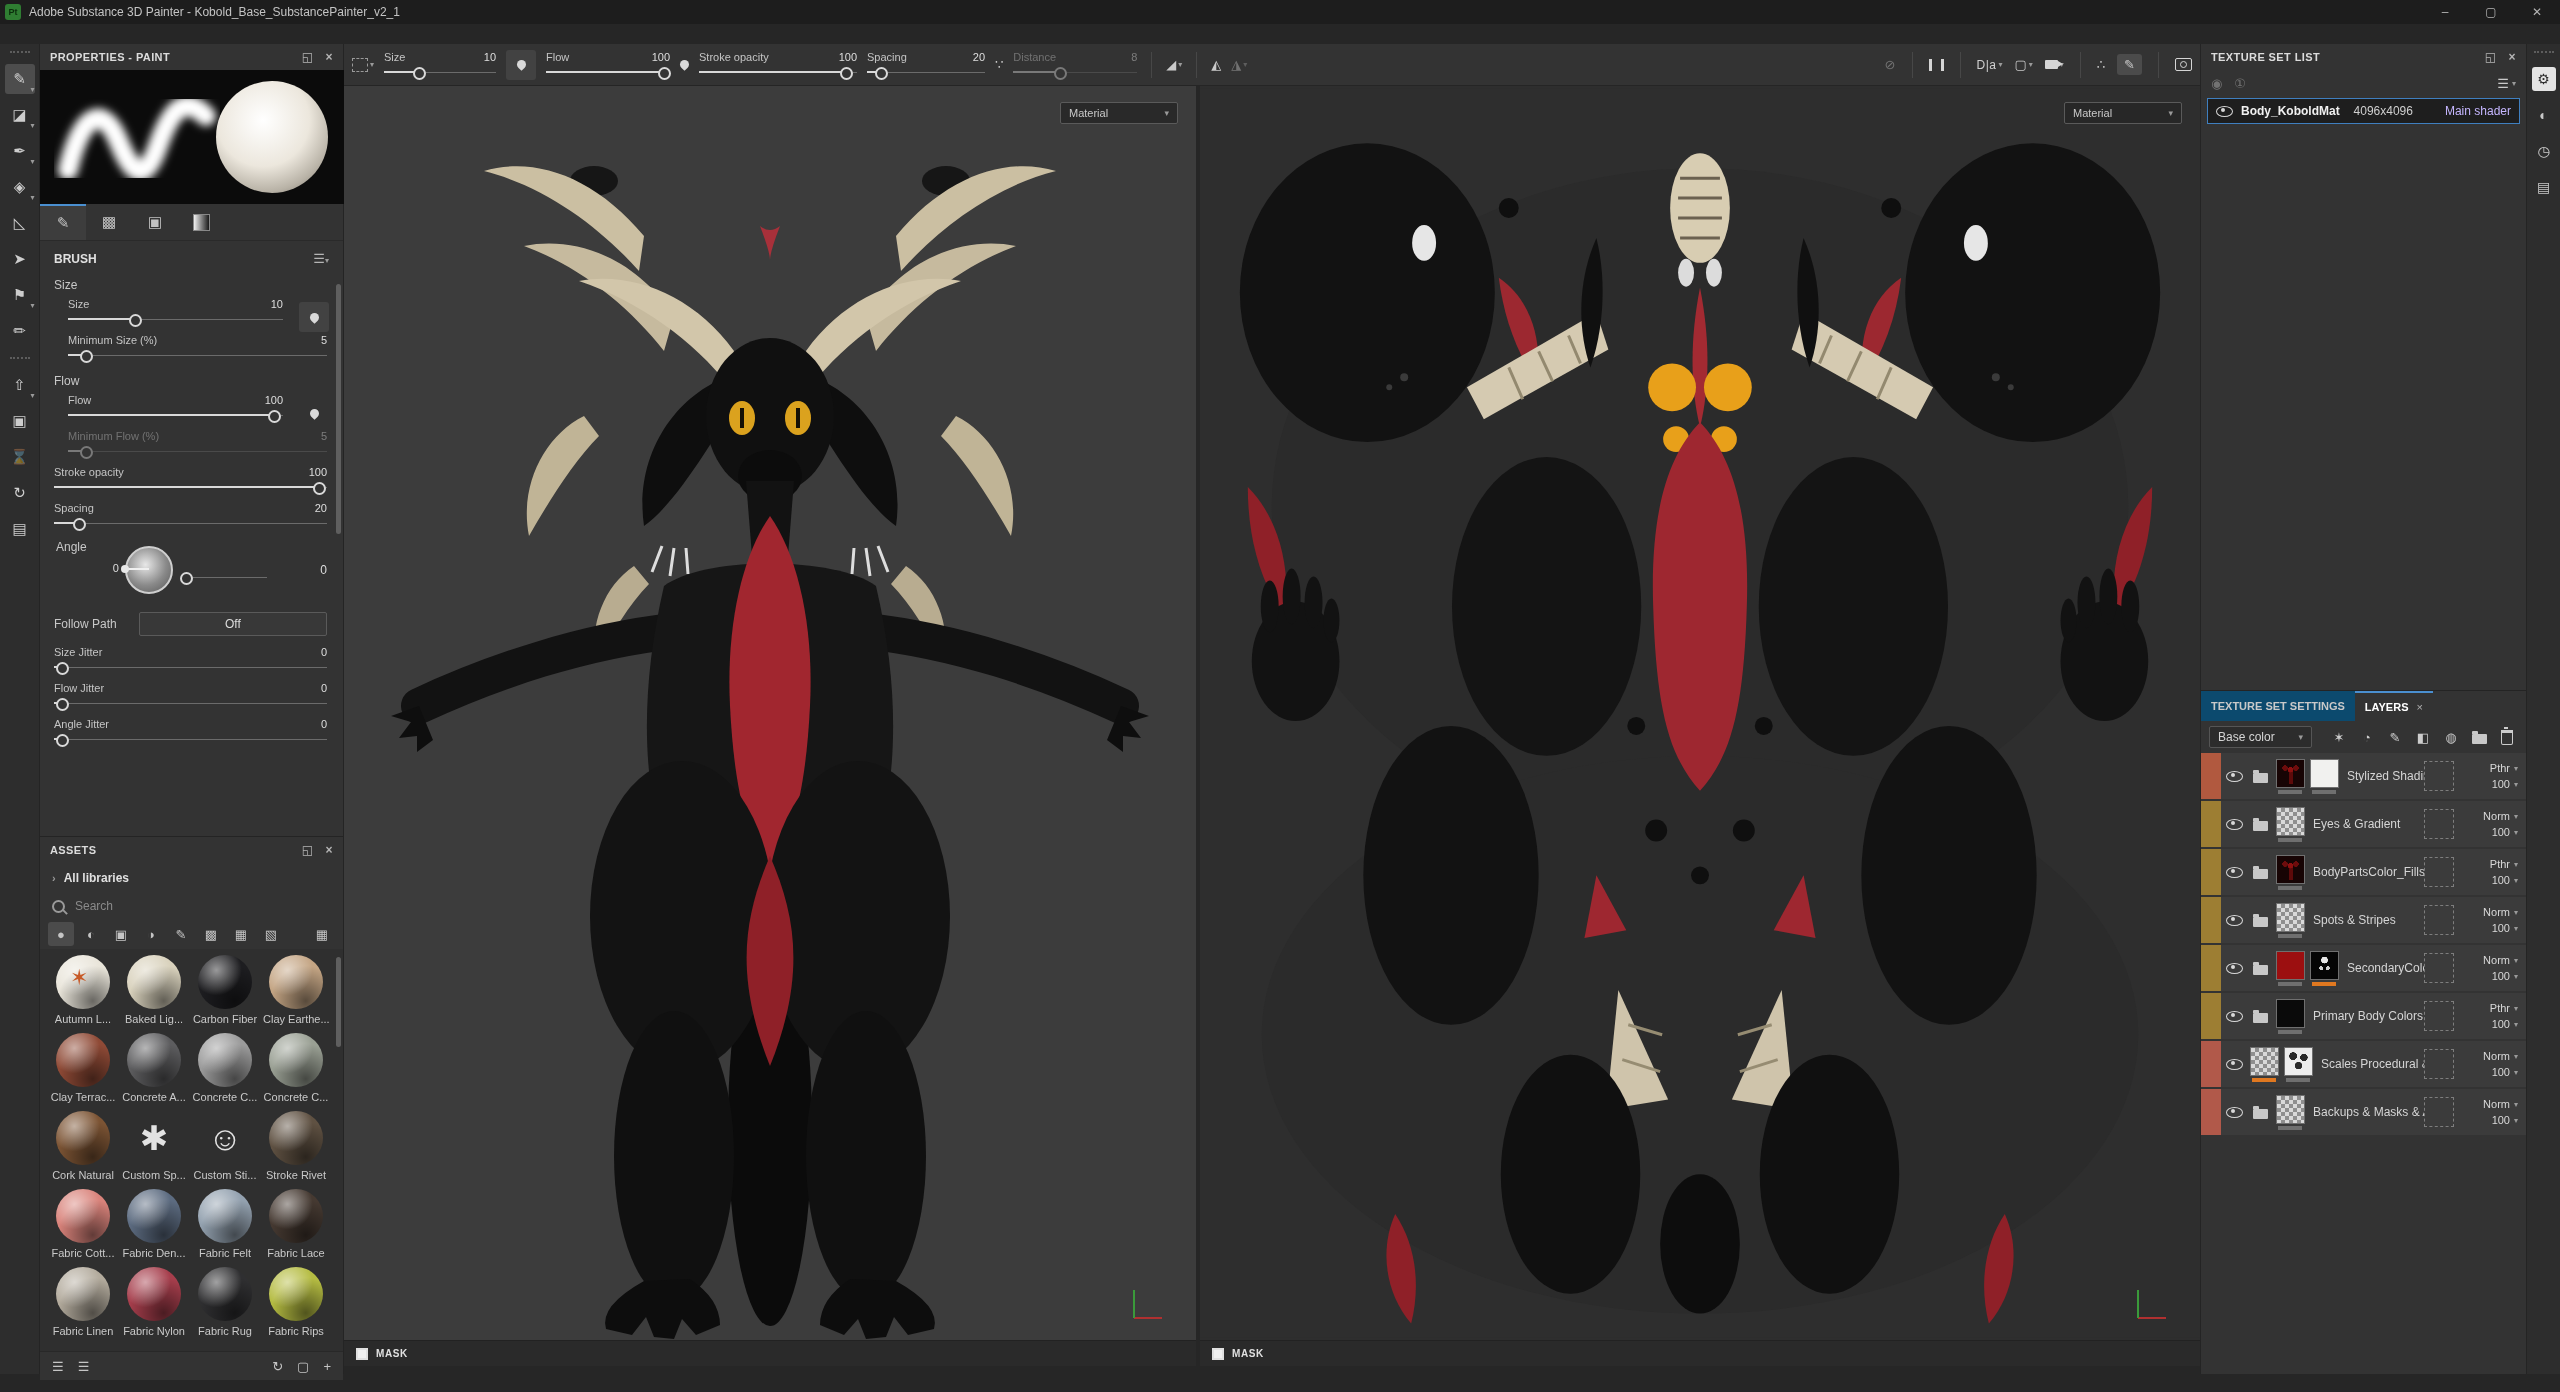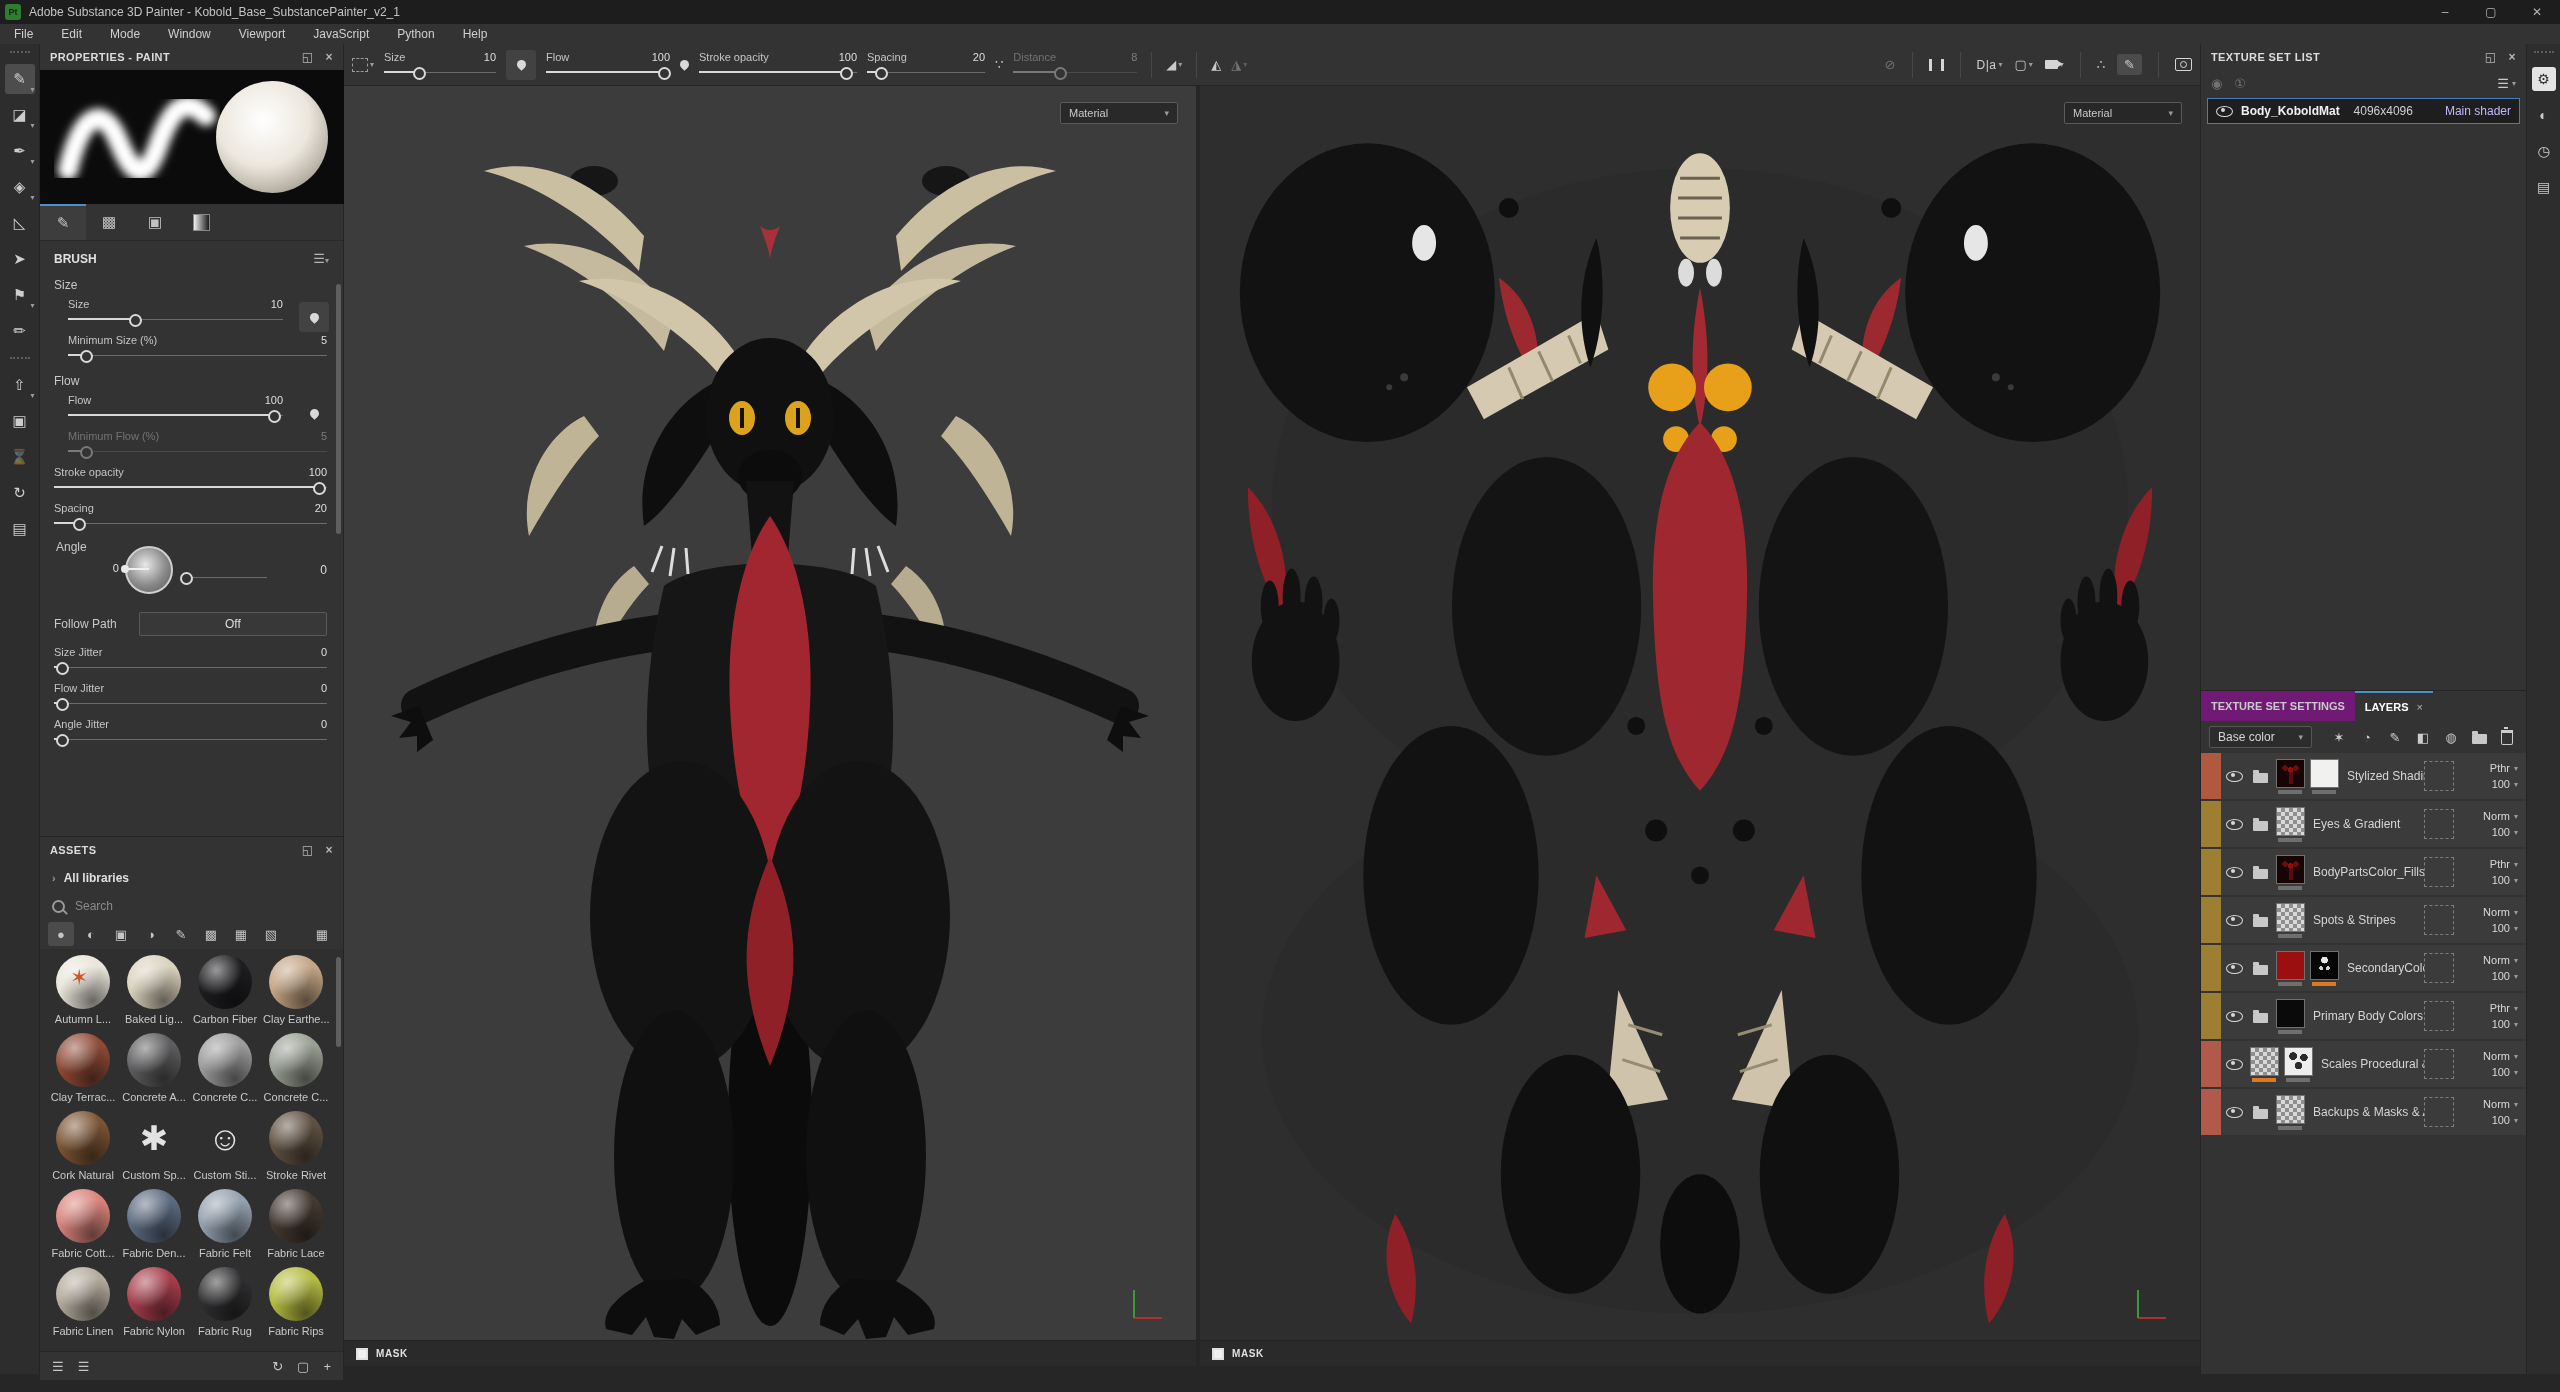--- a/index.html
+++ b/index.html
@@ -138,21 +138,21 @@
            align-items:center;gap:8px;padding:0 8px;}
   .tsl-name{font-weight:bold;color:#f0f0f0;}
   .tsl-res{margin-left:auto;color:#cfcfcf;}
   .tsl-shader{margin-left:24px;color:#c4b5fd;}
   .i-eye{display:inline-block;width:15px;height:9px;border:1.5px solid #d8d8d8;border-radius:50%;position:relative;flex:none;}
   .i-eye::after{content:"";position:absolute;left:4px;top:1.5px;width:4px;height:4px;border-radius:50%;background:#d8d8d8;}
   
   .layers{left:2200px;top:690px;width:326px;height:684px;border-left:1px solid #242424;border-top:1px solid #242424;}
   .ltabs{height:30px;display:flex;align-items:stretch;background:#333;}
   .ltab{display:flex;align-items:center;padding:0 10px;font-size:11px;font-weight:bold;color:#c9c9c9;}
-  .ltab.inactive{background:#701a75;}
+  .ltab.inactive{background:#0c4a6e;}
   .ltab.active{border-top:2px solid #4a8fd0;color:#fff;box-sizing:border-box;}
   .ltab .x{margin-left:8px;color:#b0b0b0;font-weight:normal;}
   .lctrl{height:32px;display:flex;align-items:center;gap:16px;padding:0 8px;}
   .chan-sel{width:116px;height:22px;background:#2c2c2c;border:1px solid #555;border-radius:2px;display:flex;
             align-items:center;padding:0 8px;color:#d5d5d5;box-sizing:border-box;}
   .chan-sel .chev{margin-left:auto;font-size:9px;}
   .lt-btn{width:22px;height:22px;display:flex;align-items:center;justify-content:center;color:#cdcdcd;font-size:13px;}
   .i-folder{display:inline-block;width:15px;height:10px;background:#c8c8c8;border-radius:1px;position:relative;margin-top:3px;}
   .i-folder::before{content:"";position:absolute;top:-3px;left:0;width:6px;height:3px;background:#c8c8c8;border-radius:1px 1px 0 0;}
   .i-trash{display:inline-block;width:10px;height:11px;border:1.5px solid #ccc;border-top:3px solid #ccc;
@@ -212,30 +212,20 @@
   <div class="abs titlebar">
     <div class="app-icon">Pt</div>
     <span class="title-text">Adobe Substance 3D Painter - Kobold_Base_SubstancePainter_v2_1</span>
     <div class="win-btns">
       <div class="win-btn">–</div>
       <div class="win-btn">▢</div>
       <div class="win-btn close">✕</div>
     </div>
   </div>
 
-  <div class="abs menubar">
-      <div class="menu-item">File</div>
-      <div class="menu-item">Edit</div>
-      <div class="menu-item">Mode</div>
-      <div class="menu-item">Window</div>
-      <div class="menu-item">Viewport</div>
-      <div class="menu-item">JavaScript</div>
-      <div class="menu-item">Python</div>
-      <div class="menu-item">Help</div>
-    </div>
 
   <div class="abs toolbar">
     <span class="tb-icon">
         <i class="i-dash"></i>
         <span class="chev">▾</span>
       </span>
     <div class="tb-slider" style="width: 112px;">
         <div class="lbl-row">
           <span class="lbl">Size</span>
           <span class="val">10</span>

